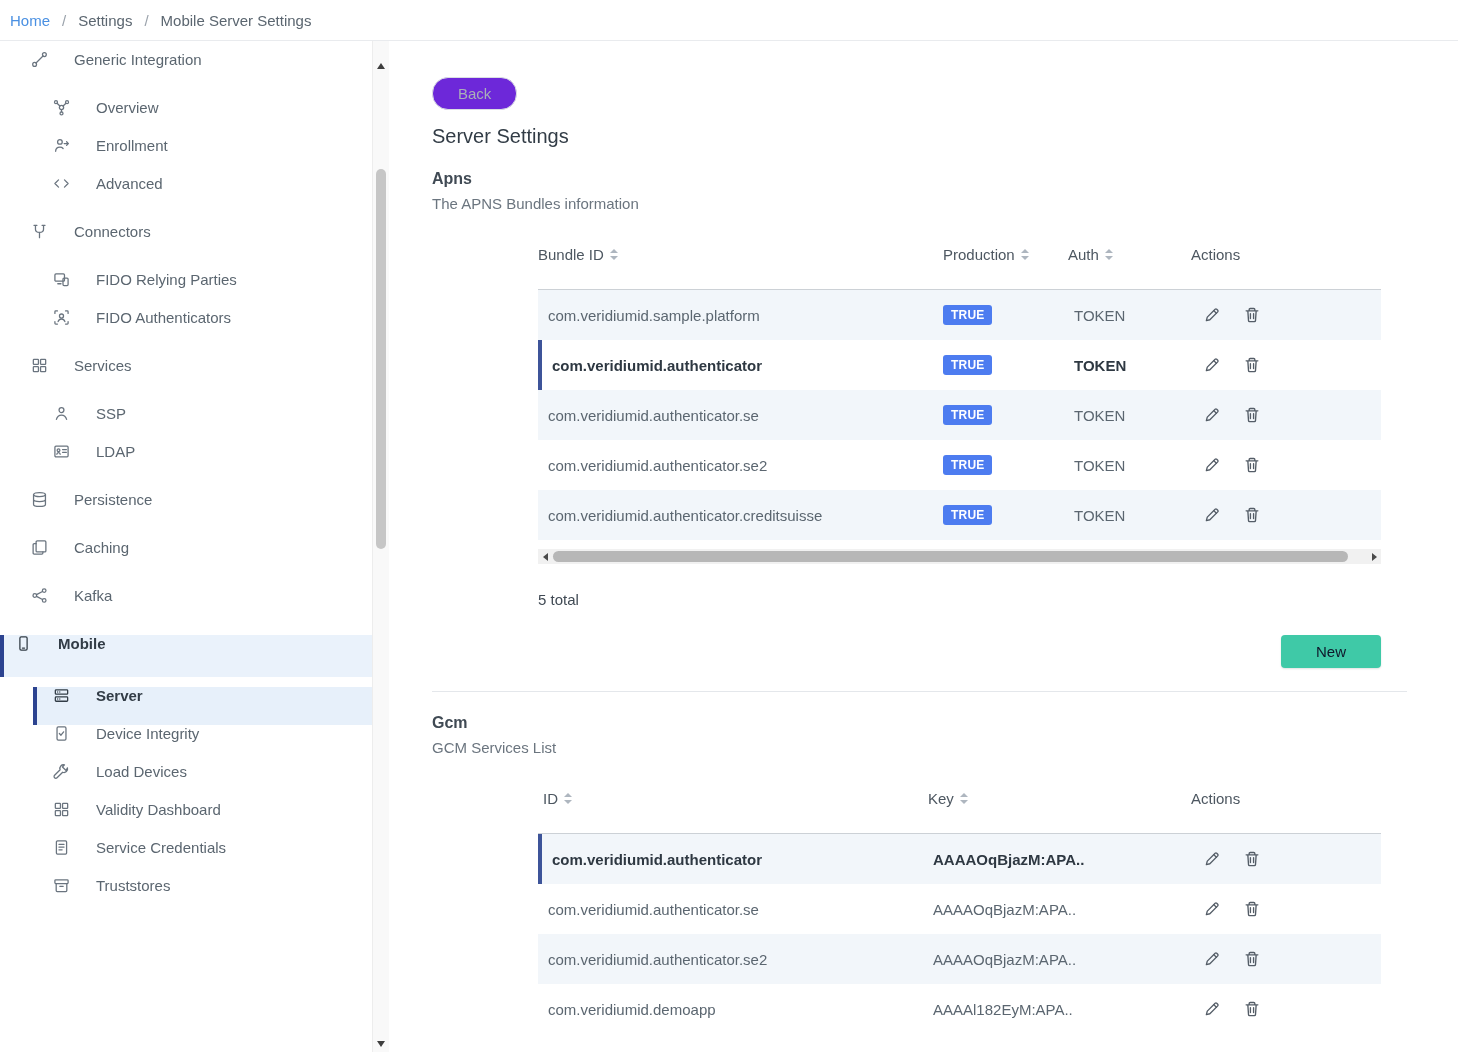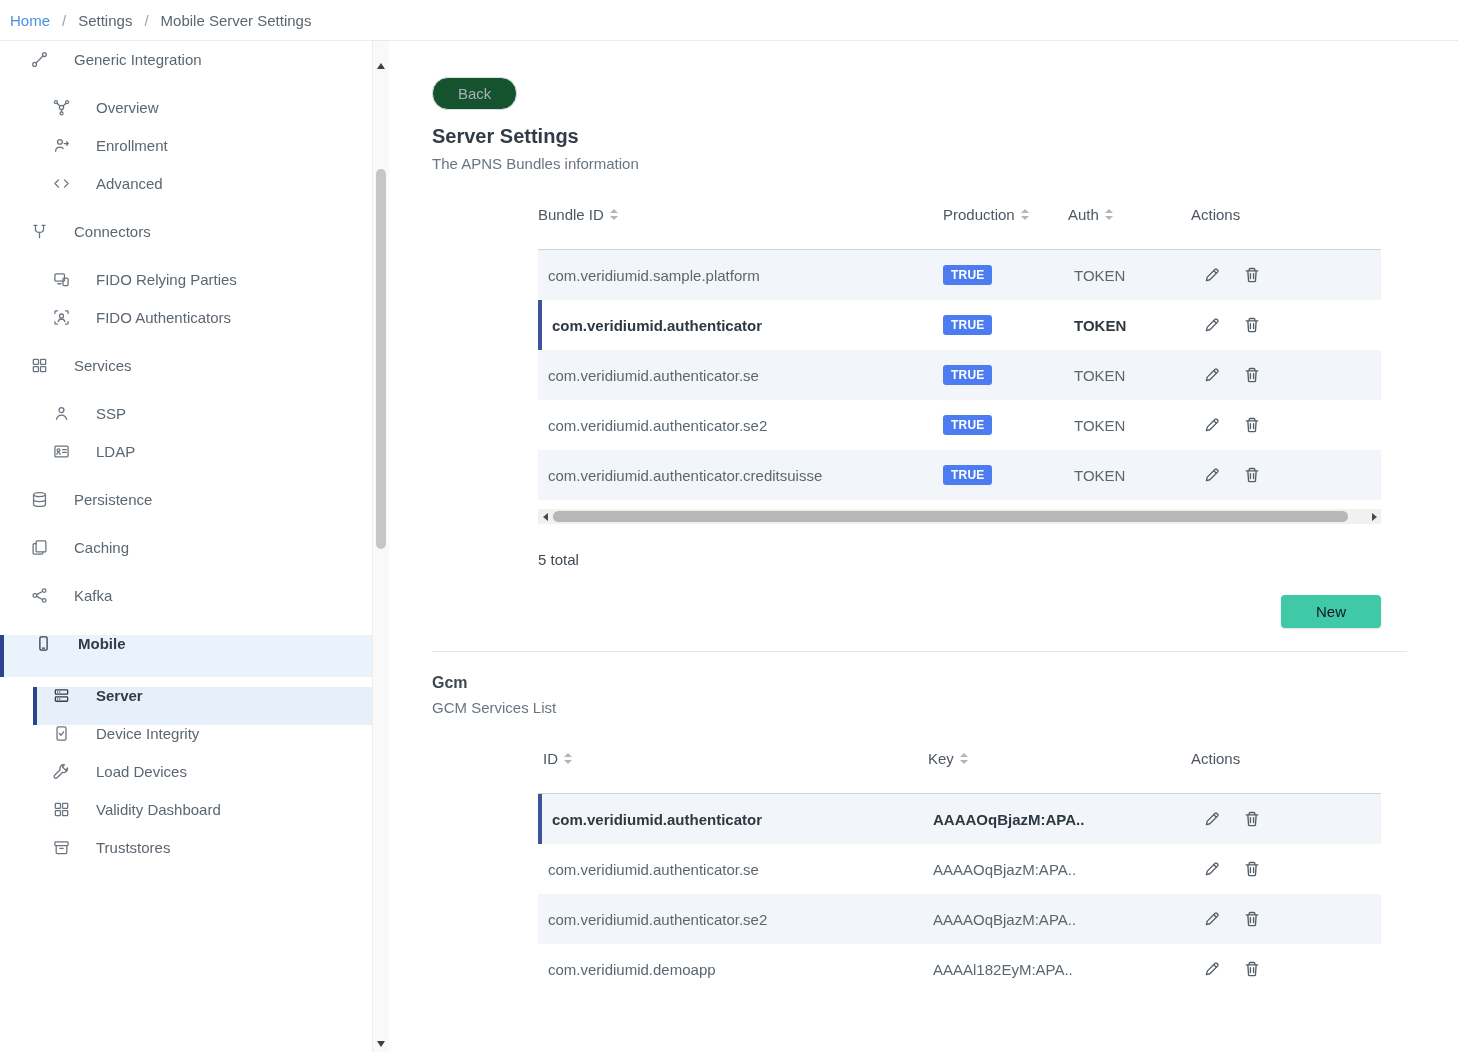--- a/index.html
+++ b/index.html
@@ -13,35 +13,35 @@
   .bc-item{color:#5b6670}
 
   .layout{display:flex;height:1011px}
 
   
   .sidebar{width:372px;overflow:hidden;background:#fff}
   .nav-item{display:flex;align-items:flex-start;gap:26px;height:38px;padding-left:30px;cursor:pointer;white-space:nowrap}
   .nav-item.sub{padding-left:52px}
   .nav-item.section{margin:10px 0}
   .nav-icon{display:inline-flex;width:18px;justify-content:center;color:#6a747f;flex:none}
-  .nav-item.active{background:var(--active_bg,#eaf2fb);border-left:4px solid var(--accent_navy,#2c4390);padding-left:30px;font-weight:700;color:#323c46;height:42px}
+  .nav-item.active{background:var(--active_bg,#eaf2fb);border-left:4px solid var(--accent_navy,#2c4390);padding-left:10px;font-weight:700;color:#323c46;height:42px}
   .nav-item.selected{background:var(--selected_bg,#e7f0fa);border-left:4px solid var(--accent_navy,#2c4390);margin-left:33px;padding-left:15px;font-weight:700;color:#323c46}
   .nav-item.active .nav-icon,.nav-item.selected .nav-icon{color:#323c46}
 
   
   .v-scrollbar{width:17px;position:relative;background:#f9f9f9;border-left:1px solid #ededed;flex:none}
   .vs-arrow{position:absolute;left:4px;width:0;height:0}
   .vs-arrow.up{top:22px;border-left:4.5px solid transparent;border-right:4.5px solid transparent;border-bottom:6.5px solid #3f3f3f}
   .vs-arrow.down{bottom:5px;border-left:4.5px solid transparent;border-right:4.5px solid transparent;border-top:6.5px solid #3f3f3f}
   .vs-thumb{position:absolute;left:3px;width:10px;top:128px;height:380px;background:#c6c6c6;border-radius:5px}
 
   
   .main{flex:1;padding:36px 51px 0 43px;overflow:hidden}
-  .back-btn{display:inline-block;padding:7px 25px;font-size:15px;color:#a9b0b8;background:#14532d;border:1px solid #dadee3;border-radius:16px;cursor:pointer;font-family:inherit}
-  .page-title{margin-top:15px;font-size:20px;font-weight:700;color:#323c46}
+  .back-btn{display:inline-block;padding:7px 25px;font-size:15px;color:#a9b0b8;background:#6d28d9;border:1px solid #dadee3;border-radius:16px;cursor:pointer;font-family:inherit}
+  .page-title{margin-top:15px;font-size:20px;font-weight:400;color:#323c46}
   .panel h2{margin-top:22px;font-size:16px;font-weight:600;color:#404a54}
   .subtitle{margin-top:7px;font-size:15px;color:#6b757f}
 
   
   .table{width:843px;margin:22px 0 0 106px}
   .thead{display:flex;align-items:center;padding:12px 0 26px;border-bottom:1px solid #ccd1d6;color:#4d5761}
   .th{display:flex;align-items:center;gap:6px}
   .sort{display:inline-flex;flex-direction:column;gap:2.5px}
   .sort i{width:0;height:0;border-left:4px solid transparent;border-right:4px solid transparent}
   .sort .up{border-bottom:4.5px solid #aeb6bf}
@@ -262,40 +262,50 @@
               <rect x="9" y="2.2" width="4.8" height="4.8" rx=".6"></rect>
               <rect x="2.2" y="9" width="4.8" height="4.8" rx=".6"></rect>
               <rect x="9" y="9" width="4.8" height="4.8" rx=".6"></rect>
             </svg>
           </span>
           <span class="nav-label">Validity Dashboard</span>
         </div>
         <div class="nav-item sub">
           <span class="nav-icon">
             <svg viewBox="0 0 16 16" width="17" height="17" fill="none" stroke="currentColor" stroke-width="1.2" stroke-linecap="round" stroke-linejoin="round">
+              <rect x="3.2" y="1.8" width="9.6" height="12.4" rx="1"></rect>
+              <path d="M5.6 5h4.8M5.6 7.6h4.8M5.6 10.2h3"></path>
+            </svg>
+          </span>
+          <span class="nav-label">Service Credentials</span>
+        </div>
+        <div class="nav-item sub">
+          <span class="nav-icon">
+            <svg viewBox="0 0 16 16" width="17" height="17" fill="none" stroke="currentColor" stroke-width="1.2" stroke-linecap="round" stroke-linejoin="round">
               <rect x="1.8" y="2.6" width="12.4" height="3.6" rx=".8"></rect>
               <path d="M3 6.2v6.6a1 1 0 0 0 1 1h8a1 1 0 0 0 1-1V6.2M6.4 8.8h3.2"></path>
             </svg>
           </span>
           <span class="nav-label">Truststores</span>
         </div>
       </nav>
   </aside>
 
   <div class="v-scrollbar">
     <span class="vs-arrow up"></span>
     <div class="vs-thumb"></div>
     <span class="vs-arrow down"></span>
   </div>
 
   <main class="main">
     <button class="back-btn">Back</button>
     <h1 class="page-title">Server Settings</h1>
 
     <section class="panel">
+      <h2>Apns</h2>
       <p class="subtitle">The APNS Bundles information</p>
       <div class="table">
         <div class="thead" id="apns-head">
             <div class="th c-bundle">
               <span>Bundle ID</span>
               <span class="sort">
                 <i class="up"></i>
                 <i class="down"></i>
               </span>
             </div>

